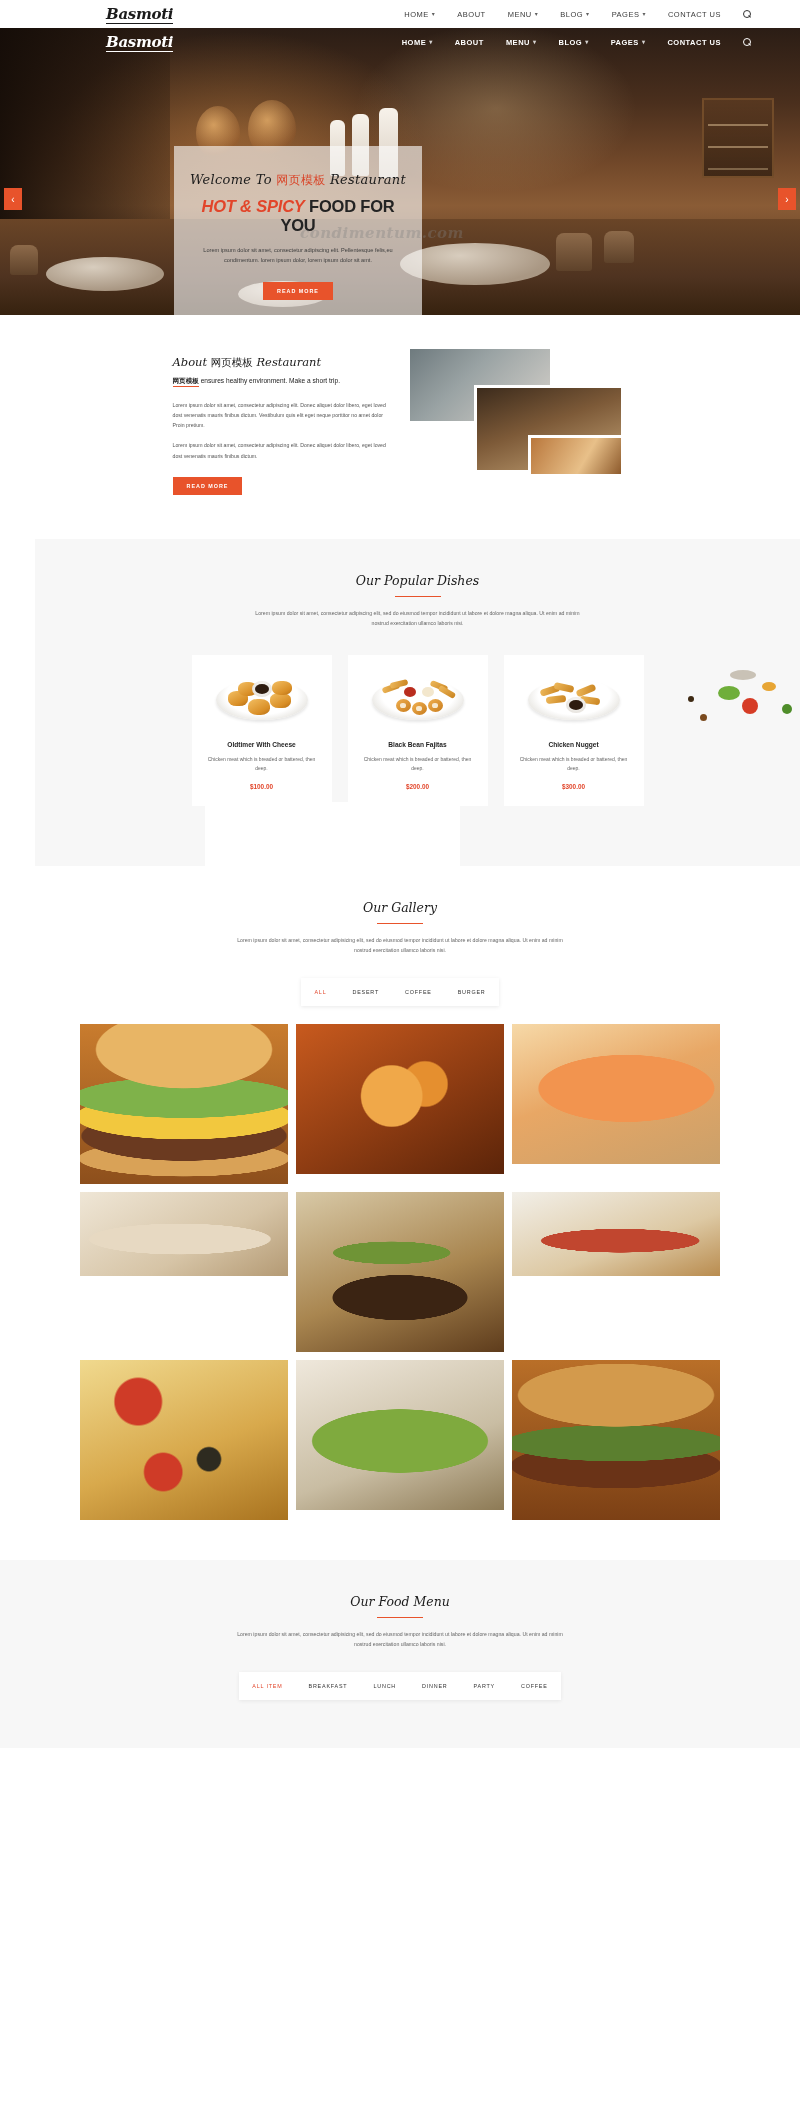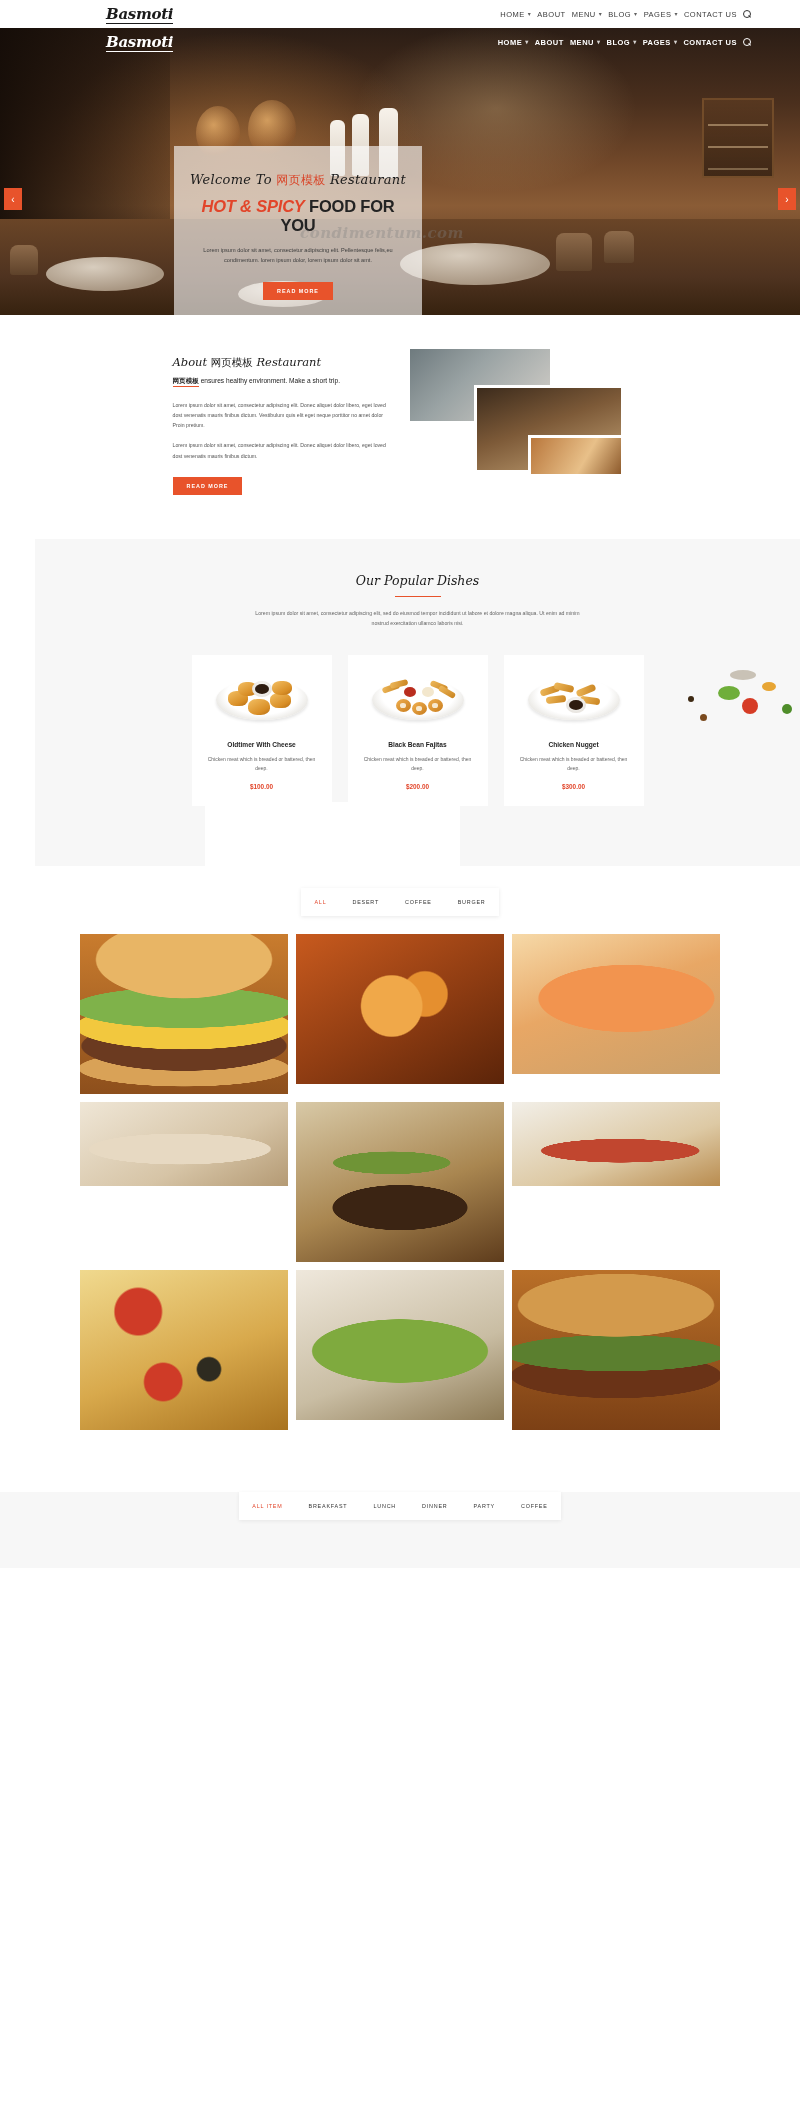--- a/index.html
+++ b/index.html
@@ -17,21 +17,21 @@
   .topbar {
     height:28px; background:#ffffff; display:flex; align-items:center;
     position:relative; z-index:30; padding:0 18px;
   }
   .brand {
     font-family:"DejaVu Serif", serif; font-style:italic; font-weight:bold;
     font-size:15px; color:#1b1b1b; letter-spacing:-.3px;
     border-bottom:1.5px solid #1b1b1b; line-height:1.05; padding-bottom:0px;
   }
   .brand-wrap { margin-left:88px; }
-  .nav { display:flex; align-items:flex-end; gap:6px; margin-left:auto; margin-right:30px; }
+  .nav { display:flex; align-items:flex-end; gap:22px; margin-left:auto; margin-right:30px; }
   .nav-item {
     font-size:7.5px; letter-spacing:.5px; color:#3a3a3a; text-transform:uppercase;
     display:flex; align-items:center; gap:3px; cursor:pointer; white-space:nowrap;
   }
   .caret { font-size:6px; line-height:1; opacity:.8; }
   .search-ico { width:9px; height:9px; position:relative; cursor:pointer; }
   .search-ico:before {
     content:""; position:absolute; width:6px; height:6px; border:1.2px solid #333;
     border-radius:50%; left:0; top:0;
   }
@@ -398,20 +398,25 @@
     <span style="width:14px;height:9px;left:92px;top:26px;background:#e7a534"></span>
     <span style="width:10px;height:10px;left:112px;top:48px;background:#4f8d2a"></span>
     <span style="width:7px;height:7px;left:30px;top:58px;background:#7a4a1e"></span>
     <span style="width:6px;height:6px;left:18px;top:40px;background:#3e2a14"></span>
     <span style="width:26px;height:10px;left:60px;top:14px;background:#c9c2b6"></span>
   </div>
   <div class="white-block"></div>
 </div>
 
 <div class="gallery">
+  <div class="sec-head">
+    <div class="sec-title script-font">Our Gallery</div>
+    <div class="sec-rule"></div>
+    <div class="sec-desc">Lorem ipsum dolor sit amet, consectetur adipisicing elit, sed do eiusmod tempor incididunt ut labore et dolore magna aliqua. Ut enim ad minim nostrud exercitation ullamco laboris nisi.</div>
+  </div>
 
   <div class="filters">
     <div class="filter-bar">
       <div class="filter active">ALL</div>
       <div class="filter">DESERT</div>
       <div class="filter">COFFEE</div>
       <div class="filter">BURGER</div>
     </div>
   </div>
 
@@ -440,20 +445,25 @@
     <div class="gcell g8">
         <div class="gi salad"></div>
       </div>
     <div class="gcell g9">
         <div class="gi burger2"></div>
       </div>
   </div>
 </div>
 
 <div class="foodmenu">
+  <div class="sec-head">
+    <div class="sec-title script-font">Our Food Menu</div>
+    <div class="sec-rule"></div>
+    <div class="sec-desc">Lorem ipsum dolor sit amet, consectetur adipisicing elit, sed do eiusmod tempor incididunt ut labore et dolore magna aliqua. Ut enim ad minim nostrud exercitation ullamco laboris nisi.</div>
+  </div>
   <div class="filters">
     <div class="filter-bar">
       <div class="filter active">ALL ITEM</div>
       <div class="filter">BREAKFAST</div>
       <div class="filter">LUNCH</div>
       <div class="filter">DINNER</div>
       <div class="filter">PARTY</div>
       <div class="filter">COFFEE</div>
     </div>
   </div>

